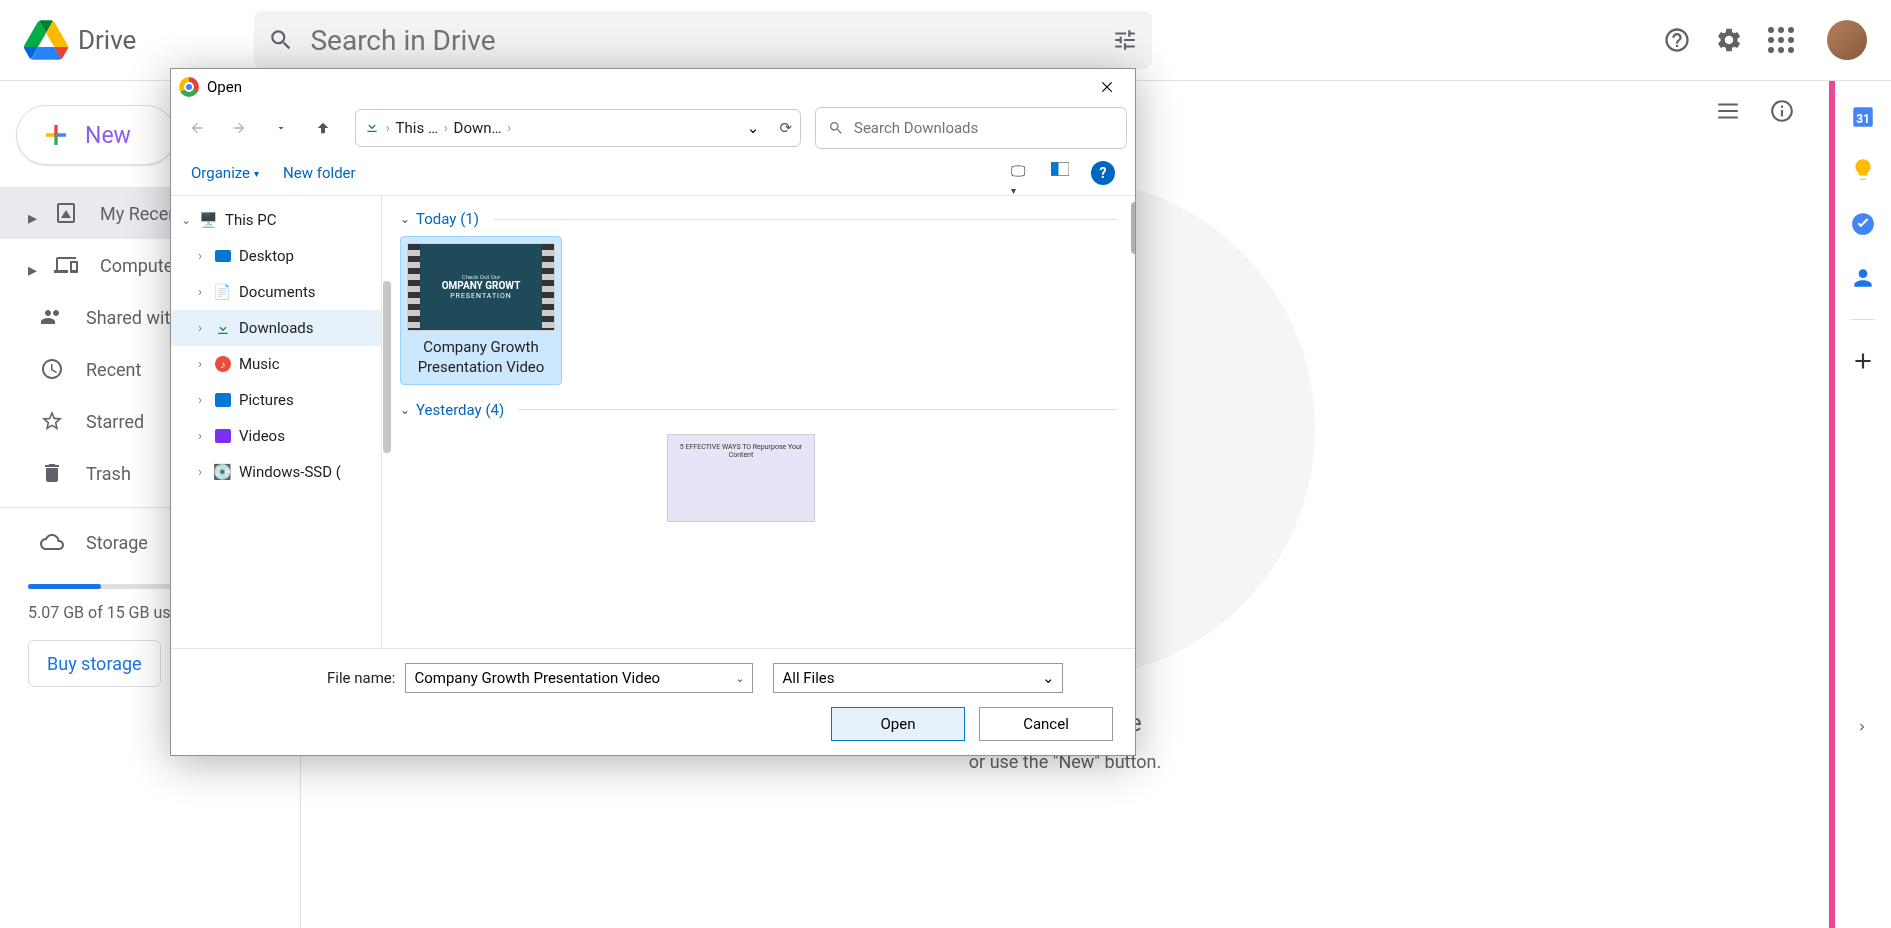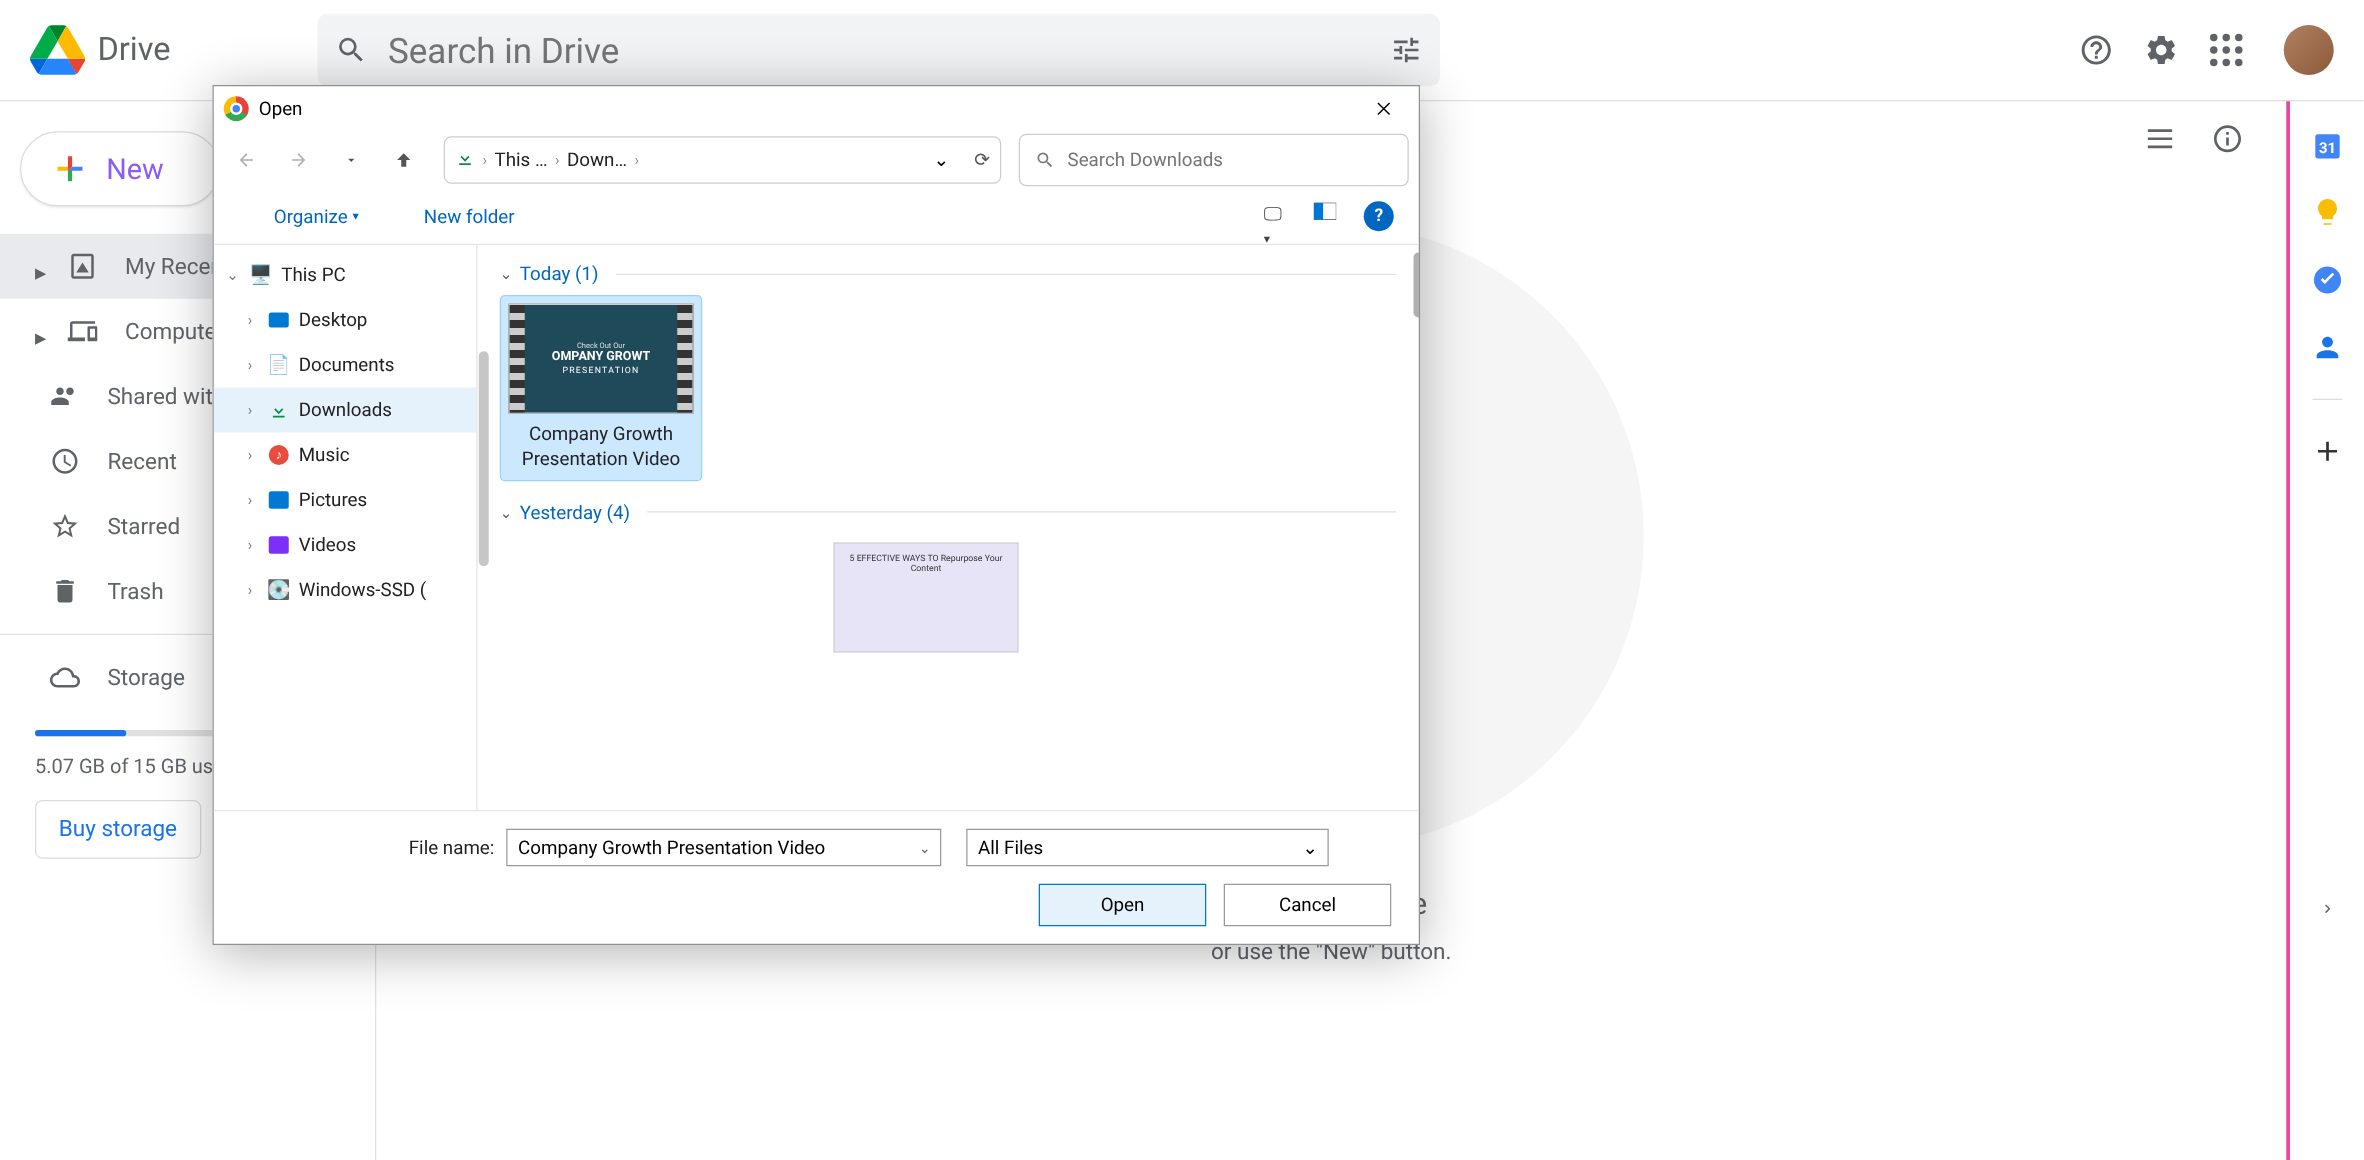--- a/index.html
+++ b/index.html
@@ -38,21 +38,21 @@
 
 .main-area { flex: 1; border-left: 1px solid #e0e0e0; position: relative; }
 .main-toolbar { height: 60px; display: flex; align-items: center; justify-content: flex-end; padding: 0 34px; gap: 28px; }
 .main-toolbar svg { width: 26px; height: 26px; fill: #5f6368; }
 .drop-area { position: absolute; left: 50%; top: 50%; transform: translate(-50%, -55%); text-align: center; color: #5f6368; }
 .drop-circle { width: 500px; height: 500px; background: #f5f5f5; border-radius: 50%; margin: 0 auto 30px; display: flex; align-items: center; justify-content: center; }
 .drop-title { font-size: 24px; margin-bottom: 14px; }
 .drop-sub { font-size: 18px; }
 
 
-.side-rail { width: 62px; border-left: 3px solid #ec4899; display: flex; flex-direction: column; align-items: center; padding-top: 22px; gap: 28px; }
+.side-rail { width: 62px; border-left: 6px solid #ec4899; display: flex; flex-direction: column; align-items: center; padding-top: 22px; gap: 28px; }
 .side-rail .rail-icon { width: 26px; height: 26px; }
 .rail-expand { position: absolute; right: 22px; bottom: 188px; }
 
 
 .file-dialog { position: absolute; left: 170px; top: 68px; width: 966px; height: 688px; background: #fff; border: 1px solid #919191; box-shadow: 0 6px 40px rgba(0,0,0,0.3); display: flex; flex-direction: column; font-size: 15px; }
 .dlg-title { height: 36px; display: flex; align-items: center; padding: 0 8px; }
 .dlg-chrome-icon { width: 20px; height: 20px; border-radius: 50%; background: conic-gradient(#ea4335 0 120deg, #34a853 120deg 240deg, #fbbc05 240deg 360deg); position: relative; margin-right: 8px; }
 .dlg-chrome-icon::after { content: ''; position: absolute; inset: 5px; background: #4285f4; border-radius: 50%; border: 2px solid #fff; }
 .dlg-title-text { font-size: 15px; color: #000; }
 .dlg-close { margin-left: auto; width: 40px; height: 30px; display: flex; align-items: center; justify-content: center; cursor: pointer; }
@@ -63,21 +63,21 @@
 .nav-btn.disabled { color: #b0b0b0; }
 .address-bar { flex: 1; height: 38px; border: 1px solid #ccc; border-radius: 6px; display: flex; align-items: center; padding: 0 8px; gap: 6px; margin: 0 8px; }
 .crumb { display: flex; align-items: center; gap: 4px; color: #222; cursor: pointer; }
 .down-arrow-green { color: #0c8a3e; }
 .crumb-sep { color: #888; font-size: 12px; }
 .addr-drop { margin-left: auto; }
 .dlg-search { width: 312px; height: 42px; border: 1px solid #ccc; border-radius: 6px; display: flex; align-items: center; padding: 0 12px; gap: 10px; color: #777; }
 .dlg-search input { border: none; outline: none; flex: 1; font-size: 15px; }
 
 .dlg-toolbar { height: 44px; display: flex; align-items: center; padding: 0 20px; gap: 24px; }
-.tool-link { color: #0067c0; cursor: pointer; display: flex; align-items: center; gap: 4px; margin-left: 28px; }
+.tool-link { color: #0067c0; cursor: pointer; display: flex; align-items: center; gap: 4px; }
 .tool-right { margin-left: auto; display: flex; align-items: center; gap: 18px; }
 .tool-icon { width: 22px; height: 22px; color: #444; }
 .help-circle { width: 24px; height: 24px; border-radius: 50%; background: #0067c0; color: #fff; display: flex; align-items: center; justify-content: center; font-size: 14px; font-weight: bold; }
 
 .dlg-body { flex: 1; display: flex; border-top: 1px solid #e5e5e5; overflow: hidden; }
 .dlg-tree { width: 210px; padding: 6px 0; overflow-y: auto; }
 .tree-item { height: 36px; display: flex; align-items: center; padding: 0 0 0 8px; gap: 6px; cursor: pointer; }
 .tree-item.selected { background: #e5f1fb; }
 .tree-chev { width: 14px; font-size: 12px; color: #777; display: inline-flex; justify-content: center; }
 .tree-icon { width: 20px; height: 20px; display: inline-flex; align-items: center; justify-content: center; }

